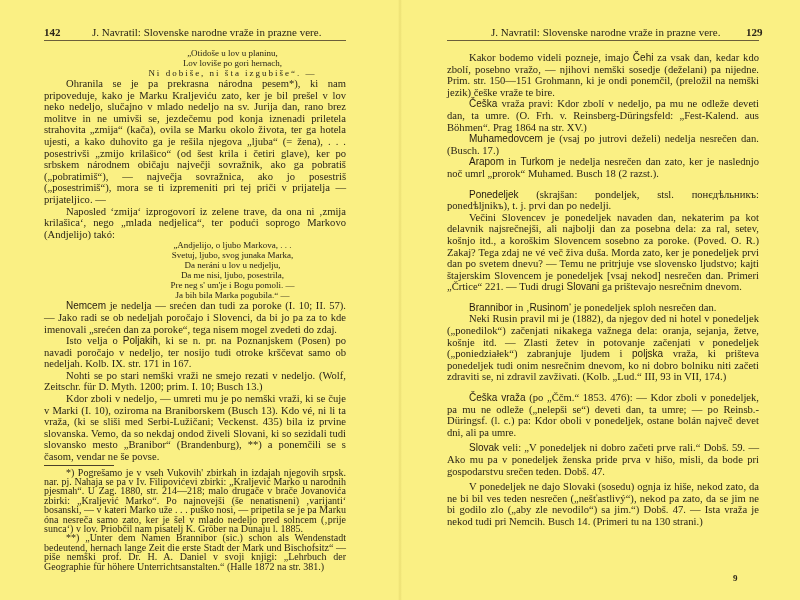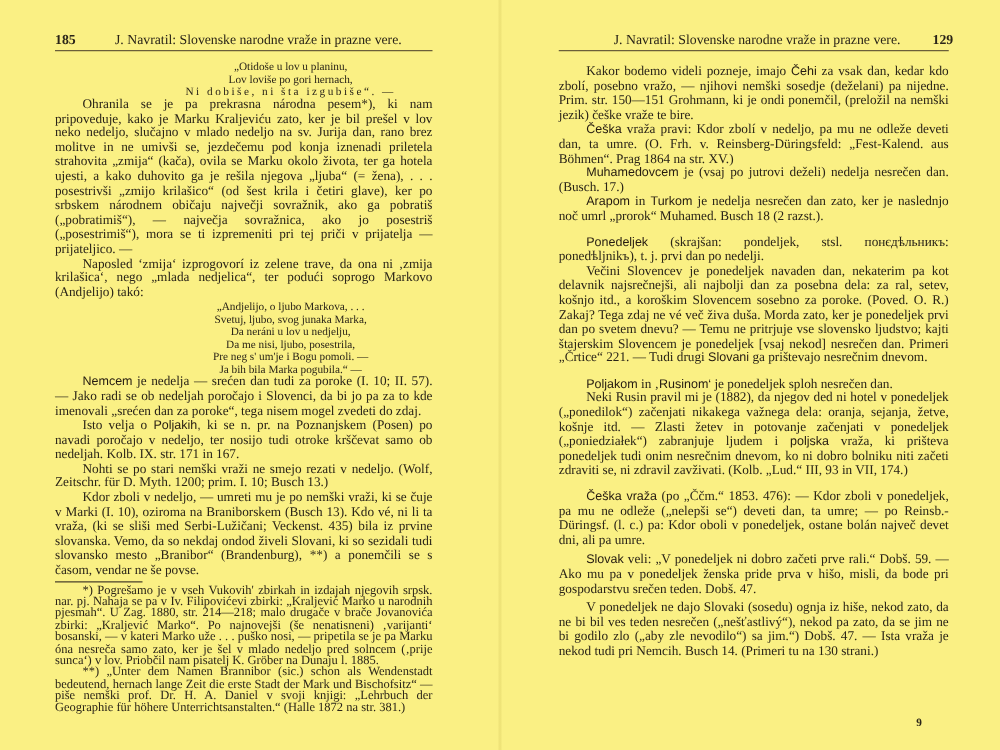--- a/index.html
+++ b/index.html
@@ -37,21 +37,21 @@
   .fn.ind { text-indent: 22px; }
   .gap { height: 9px; }
   .sig { position: absolute; left: 733px; top: 573px; font-size: 9px; font-weight: bold; }
 </style>
 </head>
 <body>
 
 <div class="spread">
 
   <div class="page left">
-    <span class="pno-left">185</span>
+    <span class="pno-left">142</span>
     <span class="rh-left">J. Navratil: Slovenske narodne vraže in prazne vere.</span>
     <div class="rule l"></div>
 
     <div class="text" style="top:48px;">
       <div class="verse">
         <div>„Otidoše u lov u planinu,</div>
         <div>Lov loviše po gori hernach,</div>
         <div class="sp">Ni dobiše, ni šta izgubiše“. —</div>
       </div>
       <p class="ind">Ohranila se je pa prekrasna národna pesem*), ki nam pripoveduje, kako je Marku Kraljeviću zato, ker je bil prešel v lov neko nedeljo, slučajno v mlado nedeljo na sv. Jurija dan, rano brez molitve in ne umivši se, jezdečemu pod konja iznenadi priletela strahovita „zmija“ (kača), ovila se Marku okolo života, ter ga hotela ujesti, a kako duhovito ga je rešila njegova „ljuba“ (= žena), . . . posestrivši „zmijo krilašico“ (od šest krila i četiri glave), ker po srbskem národnem običaju največji sovražnik, ako ga pobratiš („pobratimiš“), — največja sovražnica, ako jo posestriš („posestrimiš“), mora se ti izpremeniti pri tej priči v prijatelja — prijateljico. —</p>
@@ -84,21 +84,21 @@
 
   <div class="text" style="top:52px; left:447px; width:312px;">
     <p class="ind"><span>Kakor bodemo videli pozneje, imajo </span><span class="b">Čehi</span><span> za vsak dan, kedar kdo zbolí, posebno vražo, — njihovi nemški sosedje (deželani) pa nijedne. Prim. str. 150—151 Grohmann, ki je ondi ponemčil, (preložil na nemški jezik) češke vraže te bire.</span></p>
     <p class="ind"><span class="b">Češka</span><span> vraža pravi: Kdor zbolí v nedeljo, pa mu ne odleže deveti dan, ta umre. (O. Frh. v. Reinsberg-Düringsfeld: „Fest-Kalend. aus Böhmen“. Prag 1864 na str. XV.)</span></p>
     <p class="ind"><span class="b">Muhamedovcem</span><span> je (vsaj po jutrovi deželi) nedelja nesrečen dan. (Busch. 17.)</span></p>
     <p class="ind"><span class="b">Arapom</span><span> in </span><span class="b">Turkom</span><span> je nedelja nesrečen dan zato, ker je naslednjo noč umrl „prorok“ Muhamed. Busch 18 (2 razst.).</span></p>
     <div class="gap"></div>
     <p class="ind"><span class="b">Ponedeljek</span><span> (skrajšan: pondeljek, stsl. понєдѣльникъ: ponedѣljnikъ), t. j. prvi dan po nedelji.</span></p>
     <p class="ind"><span>Večini Slovencev je ponedeljek navaden dan, nekaterim pa kot delavnik najsrečnejši, ali najbolji dan za posebna dela: za ral, setev, košnjo itd., a koroškim Slovencem sosebno za poroke. (Poved. O. R.) Zakaj? Tega zdaj ne vé več živa duša. Morda zato, ker je ponedeljek prvi dan po svetem dnevu? — Temu ne pritrjuje vse slovensko ljudstvo; kajti štajerskim Slovencem je ponedeljek [vsaj nekod] nesrečen dan. Primeri „Črtice“ 221. — Tudi drugi </span><span class="b">Slovani</span><span> ga prištevajo nesrečnim dnevom.</span></p>
     <div class="gap"></div>
-    <p class="ind"><span class="b">Poljakom</span><span> in ‚</span><span class="b">Rusinom‘</span><span> je ponedeljek sploh nesrečen dan.</span></p>
+    <p class="ind"><span class="b">Brannibor</span><span> in ‚</span><span class="b">Rusinom‘</span><span> je ponedeljek sploh nesrečen dan.</span></p>
     <p class="ind"><span>Neki Rusin pravil mi je (1882), da njegov ded ni hotel v ponedeljek („ponedilok“) začenjati nikakega važnega dela: oranja, sejanja, žetve, košnje itd. — Zlasti žetev in potovanje začenjati v ponedeljek („poniedziałek“) zabranjuje ljudem i </span><span class="b">poljska</span><span> vraža, ki prišteva ponedeljek tudi onim nesrečnim dnevom, ko ni dobro bolniku niti začeti zdraviti se, ni zdravil zavživati. (Kolb. „Lud.“ III, 93 in VII, 174.)</span></p>
     <div class="gap"></div>
     <p class="ind"><span class="b">Češka vraža</span><span> (po „Ččm.“ 1853. 476): — Kdor zboli v ponedeljek, pa mu ne odleže („nelepši se“) deveti dan, ta umre; — po Reinsb.-Düringsf. (l. c.) pa: Kdor oboli v ponedeljek, ostane bolán največ devet dni, ali pa umre.</span></p>
     <div class="gap" style="height:4px"></div>
     <p class="ind"><span class="b">Slovak</span><span> veli: „V ponedeljek ni dobro začeti prve rali.“ Dobš. 59. — Ako mu pa v ponedeljek ženska pride prva v hišo, misli, da bode pri gospodarstvu srečen teden. Dobš. 47.</span></p>
     <div class="gap" style="height:4px"></div>
     <p class="ind">V ponedeljek ne dajo Slovaki (sosedu) ognja iz hiše, nekod zato, da ne bi bil ves teden nesrečen („nešťastlivý“), nekod pa zato, da se jim ne bi godilo zlo („aby zle nevodilo“) sa jim.“) Dobš. 47. — Ista vraža je nekod tudi pri Nemcih. Busch 14. (Primeri tu na 130 strani.)</p>
   </div>
   <span class="sig">9</span>
 

